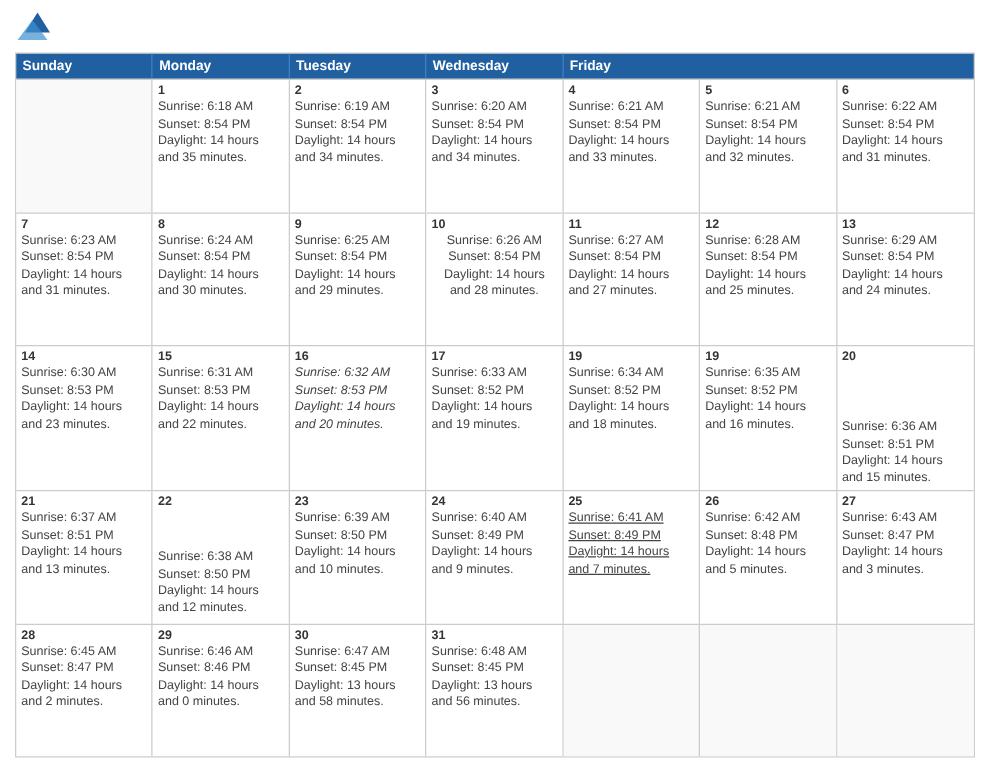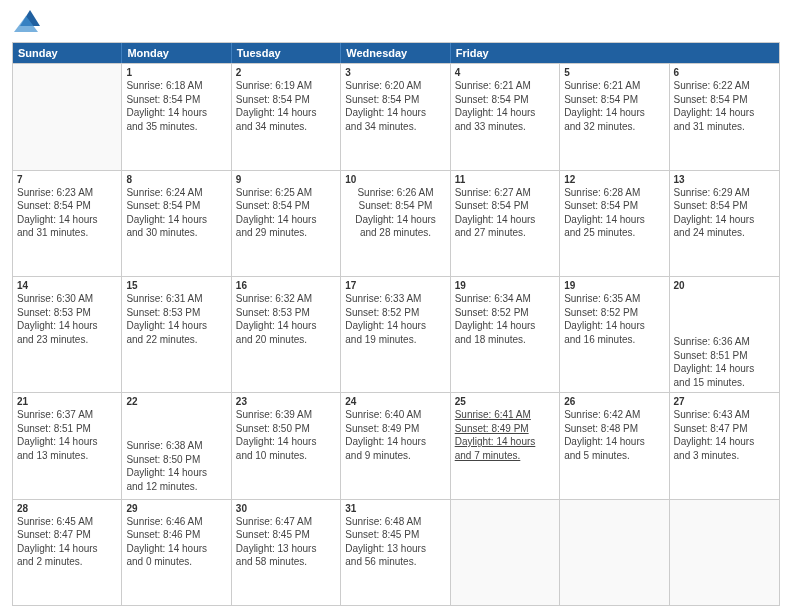--- a/index.html
+++ b/index.html
@@ -249,21 +249,21 @@
           </div>
           <div class="cal-cell">
             <span class="day-num">15</span>
             <div class="day-info" style="white-space: pre-line;">Sunrise: 6:31 AM
 Sunset: 8:53 PM
 Daylight: 14 hours
 and 22 minutes.</div>
           </div>
           <div class="cal-cell">
             <span class="day-num">16</span>
-            <div class="day-info" style="white-space: pre-line;">Sunrise: 6:32 AM
+            <div class="day-info" style="white-space: pre-line; font-style: italic;">Sunrise: 6:32 AM
 Sunset: 8:53 PM
 Daylight: 14 hours
 and 20 minutes.</div>
           </div>
           <div class="cal-cell">
             <span class="day-num">17</span>
             <div class="day-info" style="white-space: pre-line;">Sunrise: 6:33 AM
 Sunset: 8:52 PM
 Daylight: 14 hours
 and 19 minutes.</div>

